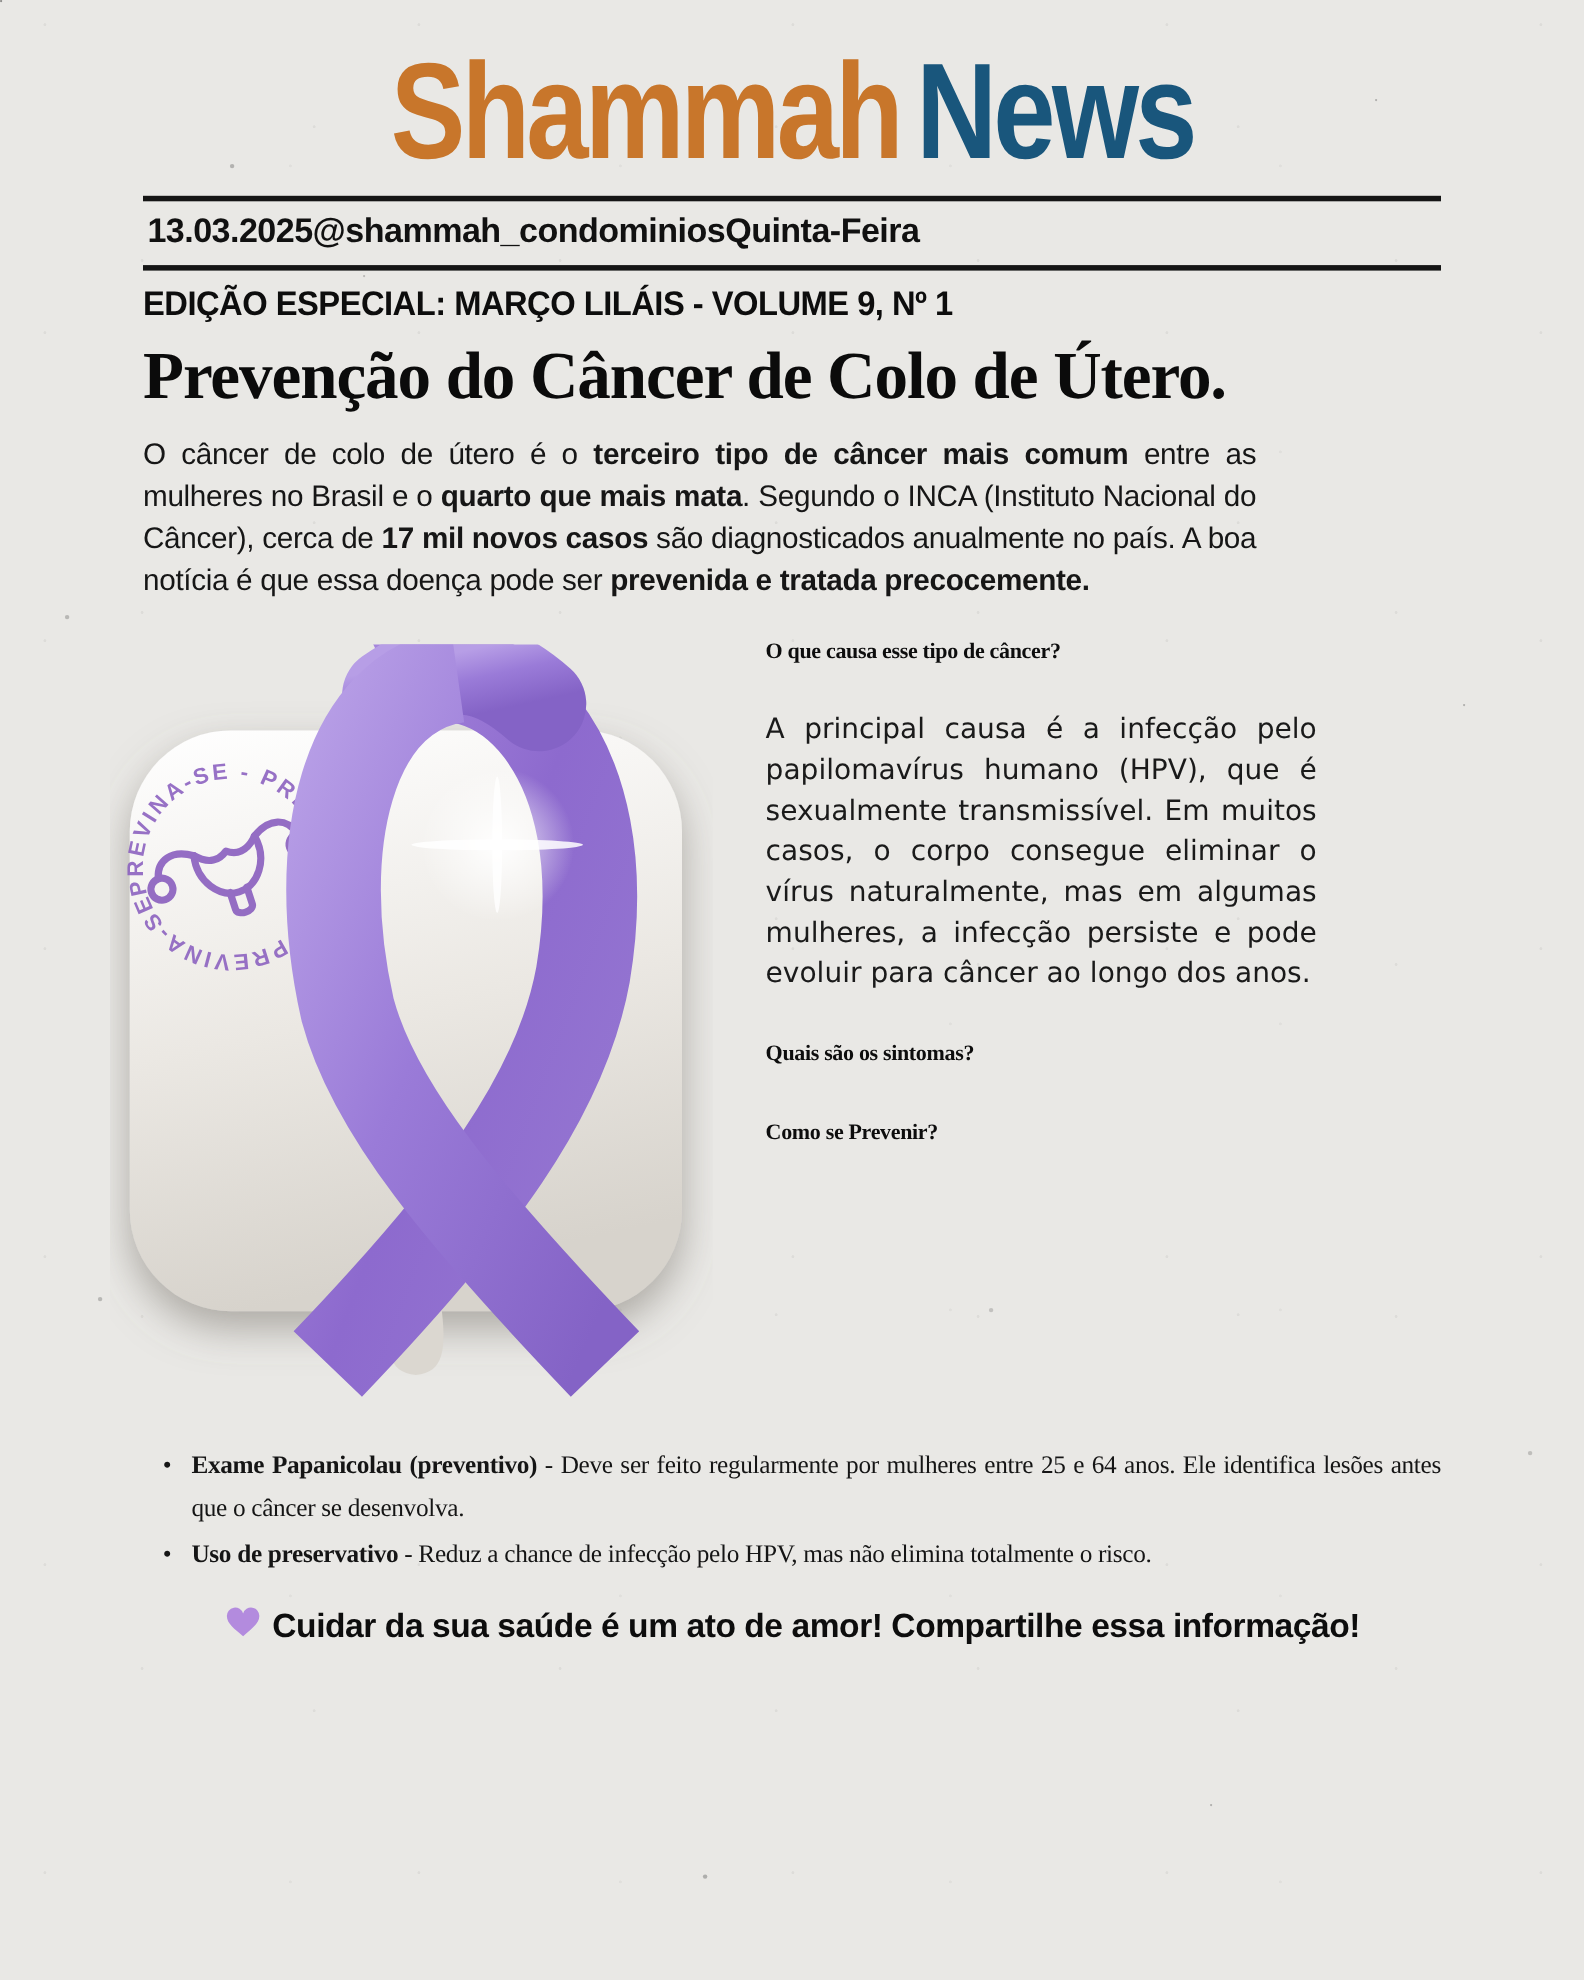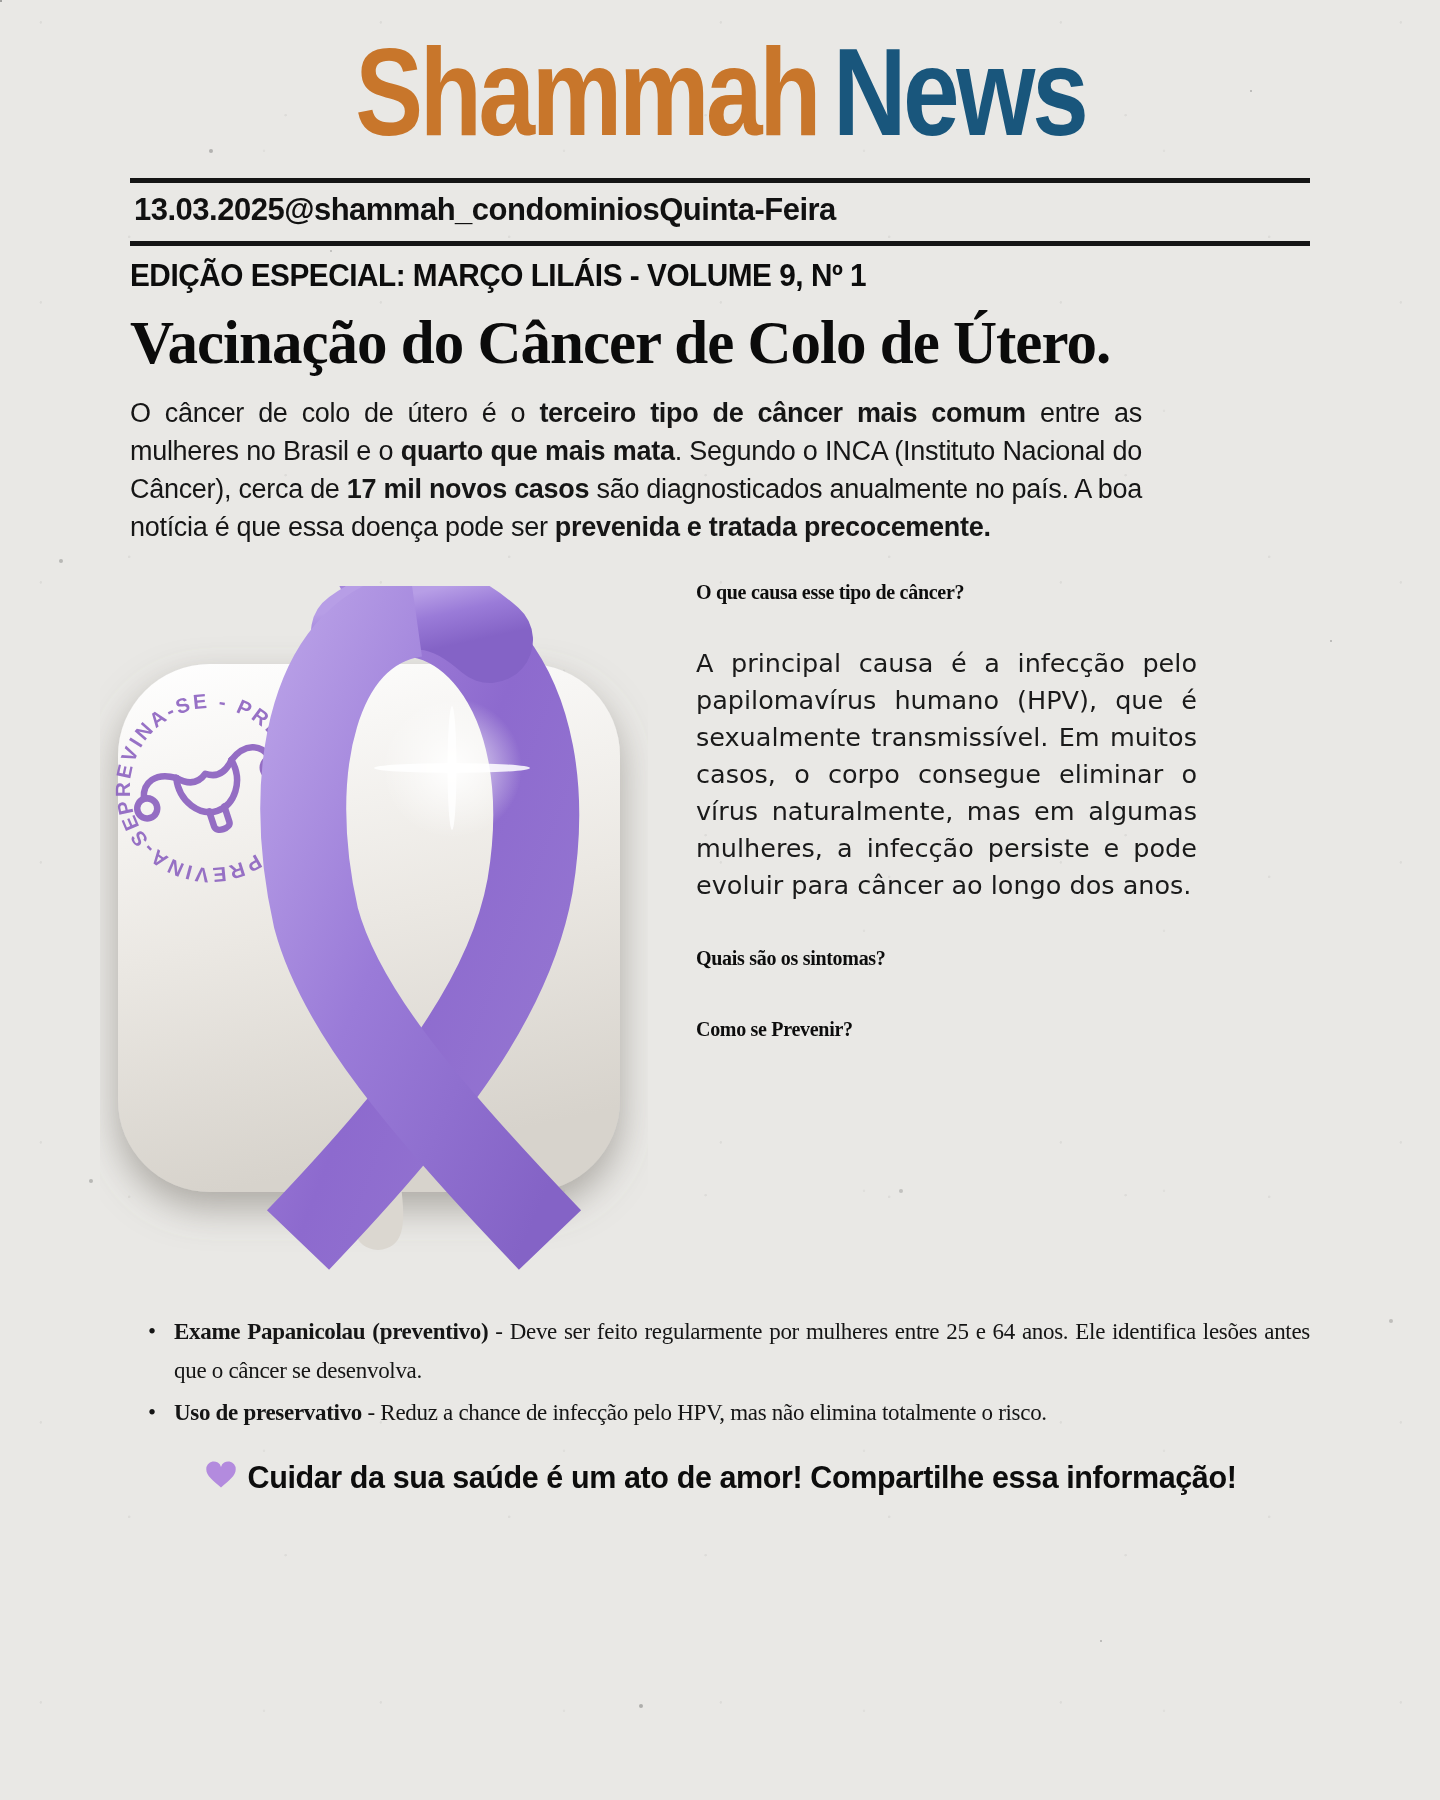--- a/index.html
+++ b/index.html
@@ -21,21 +21,21 @@
     padding:22px 130px 0 130px;
   }
   .specks{position:absolute;left:0;top:0;width:2px;height:2px;border-radius:50%;
     background:rgba(40,40,40,.5);
     box-shadow:210px 150px 0 1px rgba(40,40,40,.28), 1250px 90px 0 0 rgba(40,40,40,.3),
       60px 560px 0 1px rgba(40,40,40,.25), 1330px 640px 0 0 rgba(40,40,40,.3),
       90px 1180px 0 1px rgba(40,40,40,.25), 640px 1705px 0 1px rgba(40,40,40,.3),
       1100px 1640px 0 0 rgba(40,40,40,.3), 1390px 1320px 0 1px rgba(40,40,40,.22),
       330px 250px 0 0 rgba(40,40,40,.25), 900px 1190px 0 1px rgba(40,40,40,.2);}
   
-  .logo-row{display:flex;justify-content:center;height:150px;}
+  .logo-row{display:flex;justify-content:center;align-items:flex-end;height:150px;}
   .logo{
     font-size:124px;line-height:140px;font-weight:bold;letter-spacing:-4px;
     transform:scaleX(.82);transform-origin:center bottom;white-space:nowrap;margin:0;
   }
   .logo .first{color:#c8762b;}
   .logo .second{color:#19567c;margin-left:18px;}
   .rule{height:5px;background:#151515;border:0;margin:6px 0 0 0;}
   .dateline{
     display:flex;align-items:center;
     font-size:31px;font-weight:bold;letter-spacing:-.5px;
@@ -98,21 +98,21 @@
     <div class="rule"></div>
     <div class="dateline">
       <span>13.03.2025</span>
       <span>@shammah_condominios</span>
       <span>Quinta-Feira</span>
     </div>
     <div class="rule"></div>
   </header>
 
   <div class="kicker">EDIÇÃO ESPECIAL: MARÇO LILÁIS - VOLUME 9, Nº 1</div>
-  <h2 class="headline">Vacinação do Câncer de Colo de Útero.</h2>
+  <h2 class="headline">Prevenção do Câncer de Colo de Útero.</h2>
   <p class="intro"><span>O câncer de colo de útero é o </span><span class="b">terceiro tipo de câncer mais comum</span><span> entre as mulheres no Brasil e o </span><span class="b">quarto que mais mata</span><span>. Segundo o INCA (Instituto Nacional do Câncer), cerca de </span><span class="b">17 mil novos casos</span><span> são diagnosticados anualmente no país. A boa notícia é que essa doença pode ser </span><span class="b">prevenida e tratada precocemente.</span></p>
 
   <section class="middle">
 
     <figure class="figure">
       <svg width="548" height="700" viewBox="0 0 548 700">
         <defs>
           <linearGradient id="plaqueGrad" x1="0" y1="0" x2="0.2" y2="1">
             <stop offset="0" stop-color="#ffffff"></stop>
             <stop offset="0.55" stop-color="#ebe8e3"></stop>

